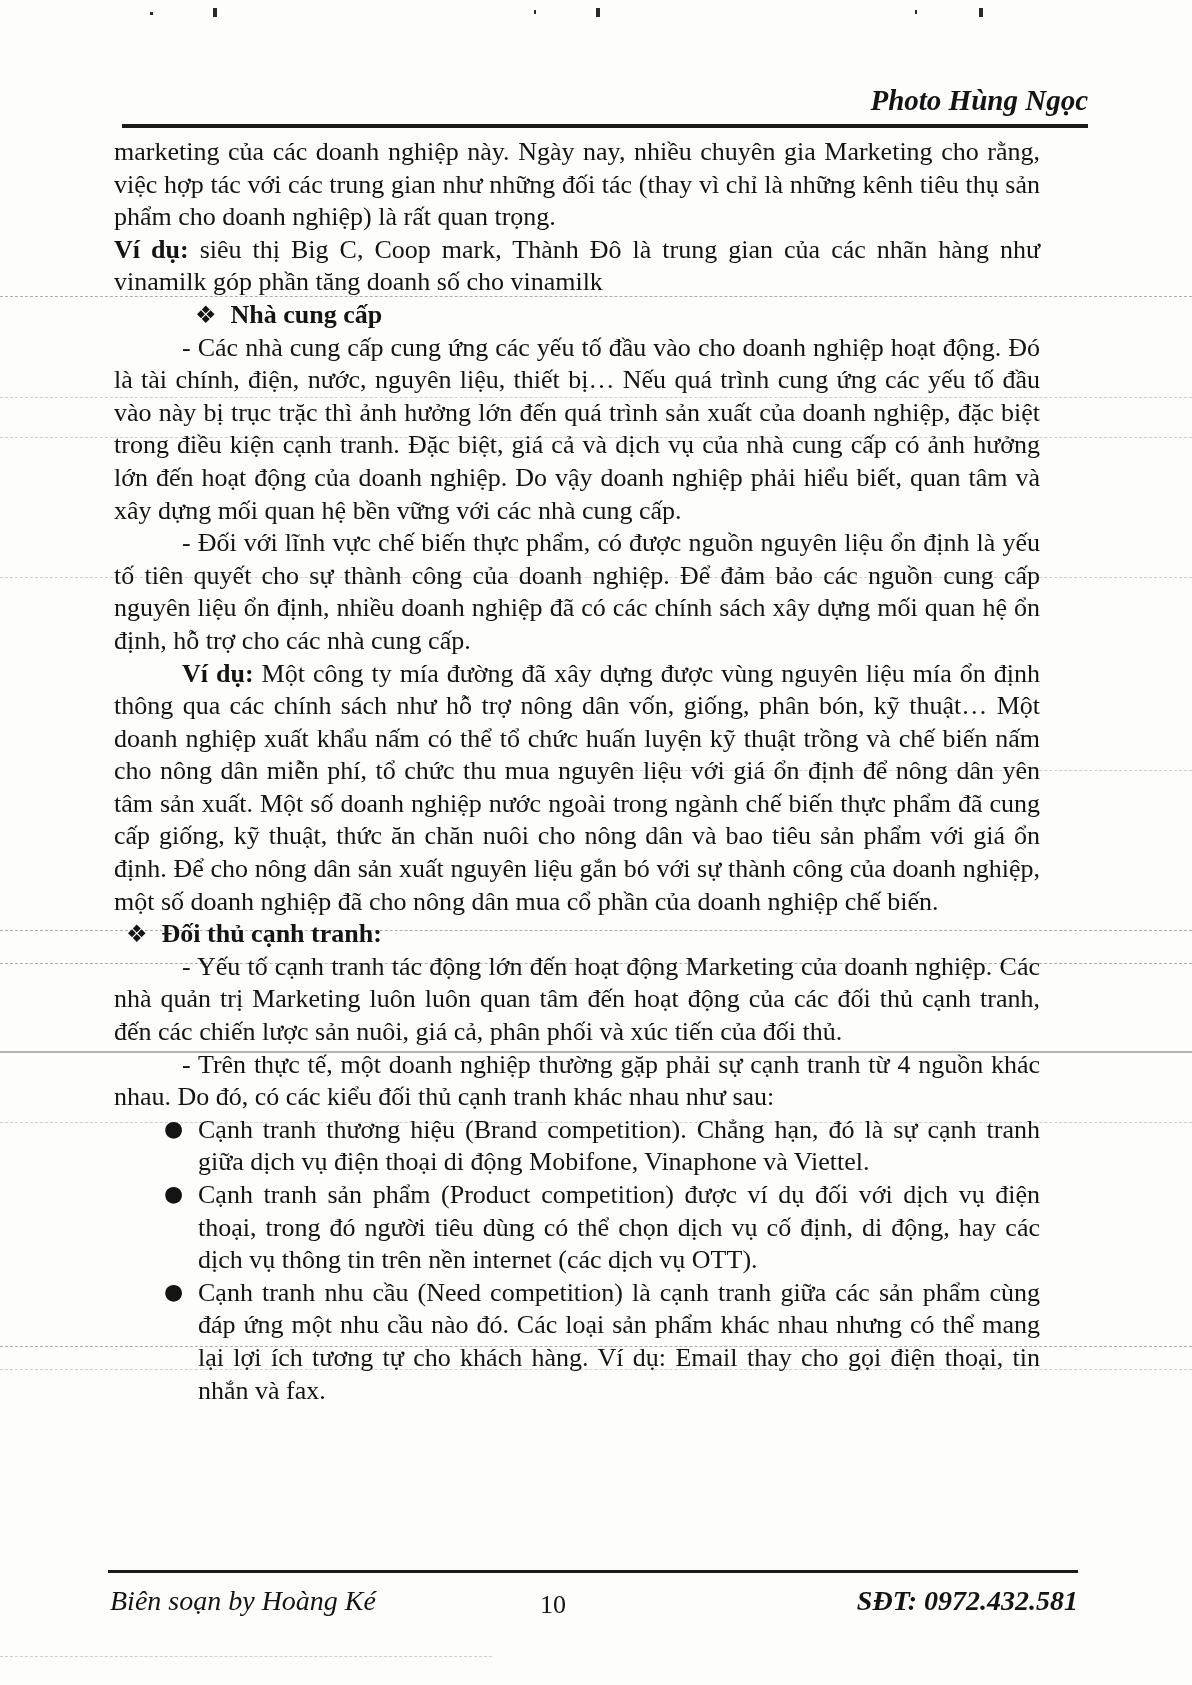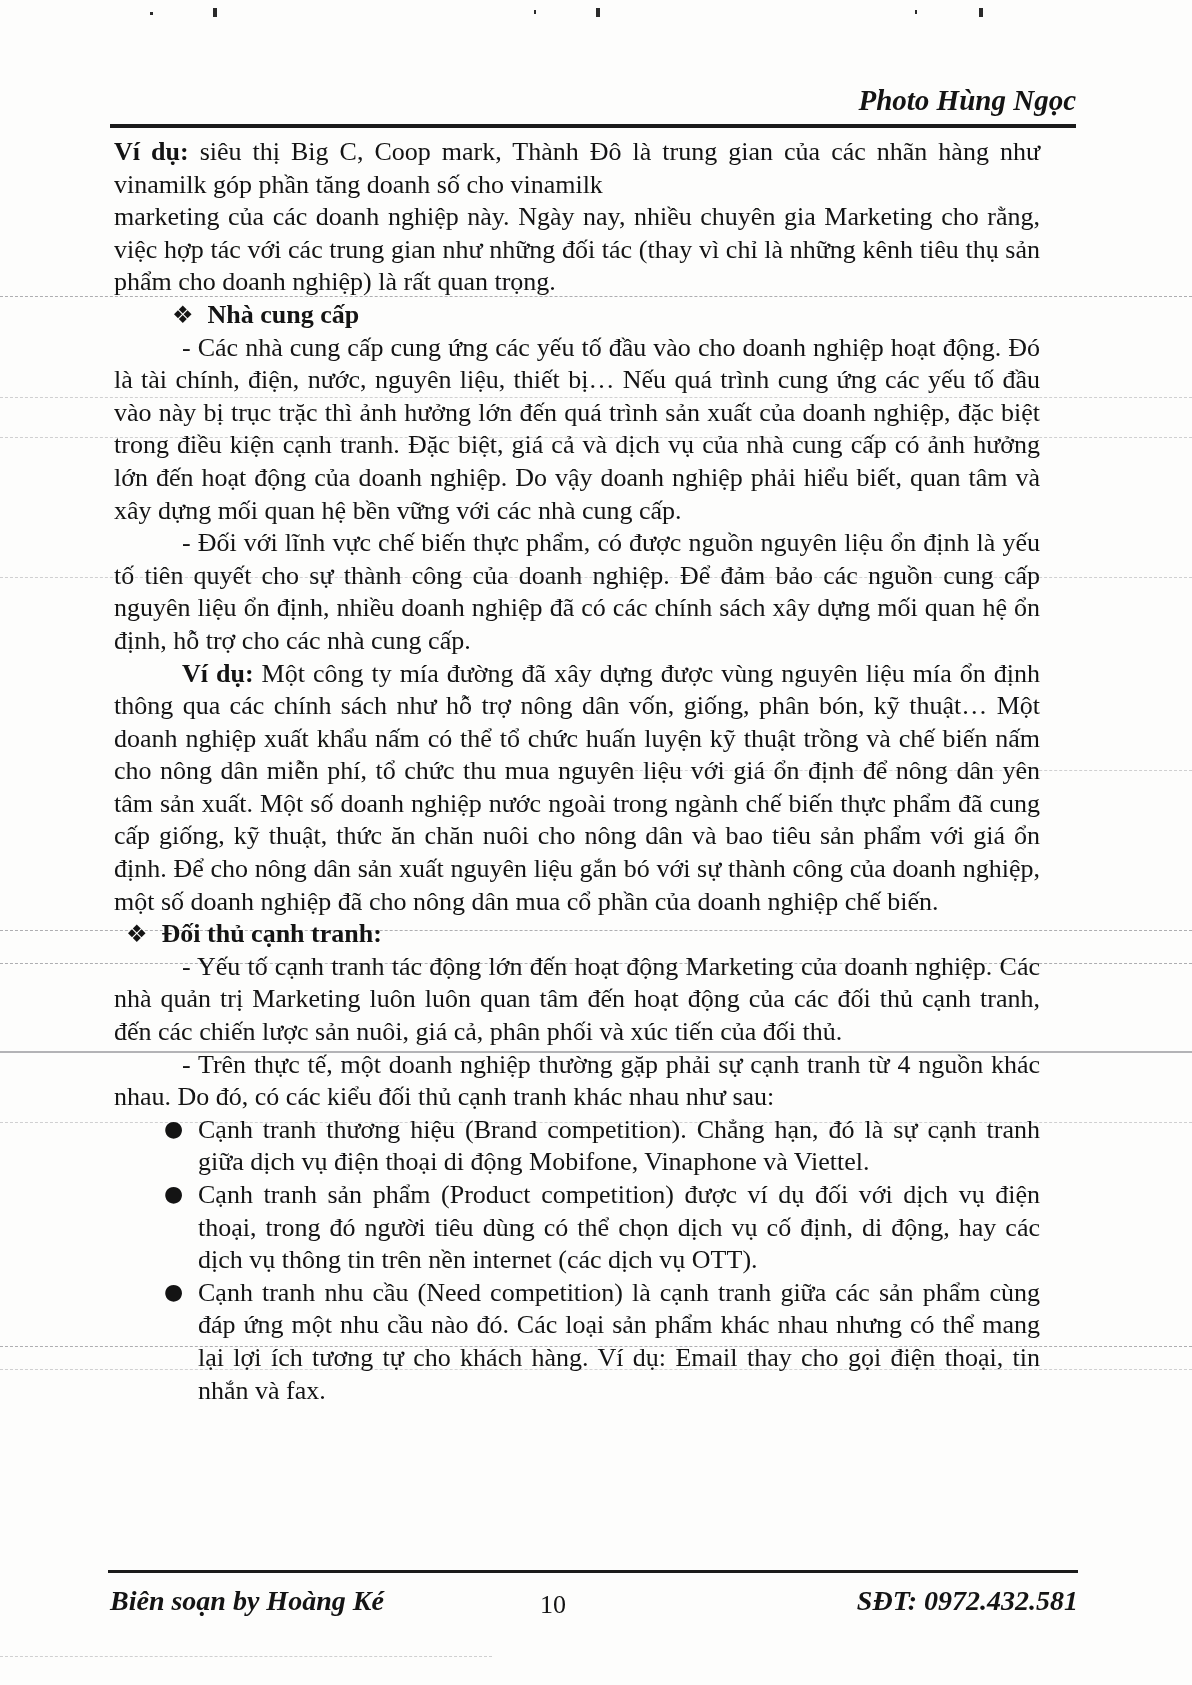--- a/index.html
+++ b/index.html
@@ -6,52 +6,52 @@
   .page{
     position:relative;
     width:1192px;height:1685px;
     background:#fdfdfc;
     overflow:hidden;
     font-family:"Liberation Serif","DejaVu Serif",serif;
     color:#141414;
   }
   
   .page-header{
-    position:absolute;top:84px;left:110px;width:966px;
-    display:flex;justify-content:flex-end;align-items:flex-end;
+    position:absolute;top:84px;left:122px;width:966px;
+    display:flex;justify-content:flex-start;align-items:flex-end;
     font-size:29px;font-weight:bold;font-style:italic;
-    padding-bottom:7px;border-bottom:4px solid #1b1b1b;
+    padding-bottom:7px;border-bottom:4px solid #1b1b1b;flex-direction:column;
   }
   
   .content{
     position:absolute;top:136px;left:114px;width:926px;
     font-size:26px;line-height:32.6px;
     text-align:justify;
   }
   .content p{margin:0;}
   .para.indent{text-indent:68px;}
   .para b{font-weight:bold;}
   .heading{font-weight:bold;text-align:left;}
   .heading .marker{margin-right:14px;font-family:"DejaVu Sans",sans-serif;font-size:24px;}
-  .heading.indent-large{margin-left:58px;}
+  .heading.indent-large{margin-left:81px;}
   .heading.margin{margin-left:12px;}
   .bullet-item{position:relative;padding-left:84px;}
   .bullet-item .dot{
     position:absolute;left:50px;top:-1px;
     font-family:"DejaVu Sans",sans-serif;font-size:22px;
   }
   
   .page-footer{
     position:absolute;top:1570px;left:108px;width:970px;
     border-top:3px solid #1b1b1b;padding-top:9px;
     font-size:28px;
   }
   .page-footer .left{
     position:absolute;left:2px;top:12px;
-    font-weight:bold;font-style:italic;
+    font-weight:normal;font-style:italic;
   }
   .page-footer .center{
     position:absolute;left:0;right:80px;top:17px;text-align:center;
     font-size:26px;font-weight:normal;
   }
   .page-footer .right{
     position:absolute;right:0;top:12px;
     font-weight:bold;font-style:italic;
   }
   
@@ -83,22 +83,22 @@
   <div class="artifact faint" style="top:1122px;"></div>
   <div class="artifact" style="top:1346px;"></div>
   <div class="artifact faint" style="top:1369px;"></div>
   <div class="artifact faint" style="top:1656px;right:700px;"></div>
 
   <div class="page-header">
     <span>Photo Hùng Ngọc</span>
   </div>
 
   <div class="content" id="content">
+      <p class="para flush">marketing của các doanh nghiệp này. Ngày nay, nhiều chuyên gia Marketing cho rằng, việc hợp tác với các trung gian như những đối tác (thay vì chỉ là những kênh tiêu thụ sản phẩm cho doanh nghiệp) là rất quan trọng.</p>
       <p class="para flush"><b class="lead">Ví dụ:</b> siêu thị Big C, Coop mark, Thành Đô là trung gian của các nhãn hàng như vinamilk góp phần tăng doanh số cho vinamilk</p>
-      <p class="para flush">marketing của các doanh nghiệp này. Ngày nay, nhiều chuyên gia Marketing cho rằng, việc hợp tác với các trung gian như những đối tác (thay vì chỉ là những kênh tiêu thụ sản phẩm cho doanh nghiệp) là rất quan trọng.</p>
       <div class="heading indent-large"><span class="marker">❖</span><span class="htext">Nhà cung cấp</span></div>
       <p class="para indent">- Các nhà cung cấp cung ứng các yếu tố đầu vào cho doanh nghiệp hoạt động. Đó là tài chính, điện, nước, nguyên liệu, thiết bị… Nếu quá trình cung ứng các yếu tố đầu vào này bị trục trặc thì ảnh hưởng lớn đến quá trình sản xuất của doanh nghiệp, đặc biệt trong điều kiện cạnh tranh. Đặc biệt, giá cả và dịch vụ của nhà cung cấp có ảnh hưởng lớn đến hoạt động của doanh nghiệp. Do vậy doanh nghiệp phải hiểu biết, quan tâm và xây dựng mối quan hệ bền vững với các nhà cung cấp.</p>
       <p class="para indent">- Đối với lĩnh vực chế biến thực phẩm, có được nguồn nguyên liệu ổn định là yếu tố tiên quyết cho sự thành công của doanh nghiệp. Để đảm bảo các nguồn cung cấp nguyên liệu ổn định, nhiều doanh nghiệp đã có các chính sách xây dựng mối quan hệ ổn định, hỗ trợ cho các nhà cung cấp.</p>
       <p class="para indent"><b class="lead">Ví dụ:</b> Một công ty mía đường đã xây dựng được vùng nguyên liệu mía ổn định thông qua các chính sách như hỗ trợ nông dân vốn, giống, phân bón, kỹ thuật… Một doanh nghiệp xuất khẩu nấm có thể tổ chức huấn luyện kỹ thuật trồng và chế biến nấm cho nông dân miễn phí, tổ chức thu mua nguyên liệu với giá ổn định để nông dân yên tâm sản xuất. Một số doanh nghiệp nước ngoài trong ngành chế biến thực phẩm đã cung cấp giống, kỹ thuật, thức ăn chăn nuôi cho nông dân và bao tiêu sản phẩm với giá ổn định. Để cho nông dân sản xuất nguyên liệu gắn bó với sự thành công của doanh nghiệp, một số doanh nghiệp đã cho nông dân mua cổ phần của doanh nghiệp chế biến.</p>
       <div class="heading margin"><span class="marker">❖</span><span class="htext">Đối thủ cạnh tranh:</span></div>
       <p class="para indent">- Yếu tố cạnh tranh tác động lớn đến hoạt động Marketing của doanh nghiệp. Các nhà quản trị Marketing luôn luôn quan tâm đến hoạt động của các đối thủ cạnh tranh, đến các chiến lược sản nuôi, giá cả, phân phối và xúc tiến của đối thủ.</p>
       <p class="para indent">- Trên thực tế, một doanh nghiệp thường gặp phải sự cạnh tranh từ 4 nguồn khác nhau. Do đó, có các kiểu đối thủ cạnh tranh khác nhau như sau:</p>
       <div class="bullet-item"><span class="dot">●</span><span class="btext">Cạnh tranh thương hiệu (Brand competition). Chẳng hạn, đó là sự cạnh tranh giữa dịch vụ điện thoại di động Mobifone, Vinaphone và Viettel.</span></div>
       <div class="bullet-item"><span class="dot">●</span><span class="btext">Cạnh tranh sản phẩm (Product competition) được ví dụ đối với dịch vụ điện thoại, trong đó người tiêu dùng có thể chọn dịch vụ cố định, di động, hay các dịch vụ thông tin trên nền internet (các dịch vụ OTT).</span></div>
       <div class="bullet-item"><span class="dot">●</span><span class="btext">Cạnh tranh nhu cầu (Need competition) là cạnh tranh giữa các sản phẩm cùng đáp ứng một nhu cầu nào đó. Các loại sản phẩm khác nhau nhưng có thể mang lại lợi ích tương tự cho khách hàng. Ví dụ: Email thay cho gọi điện thoại, tin nhắn và fax.</span></div>

